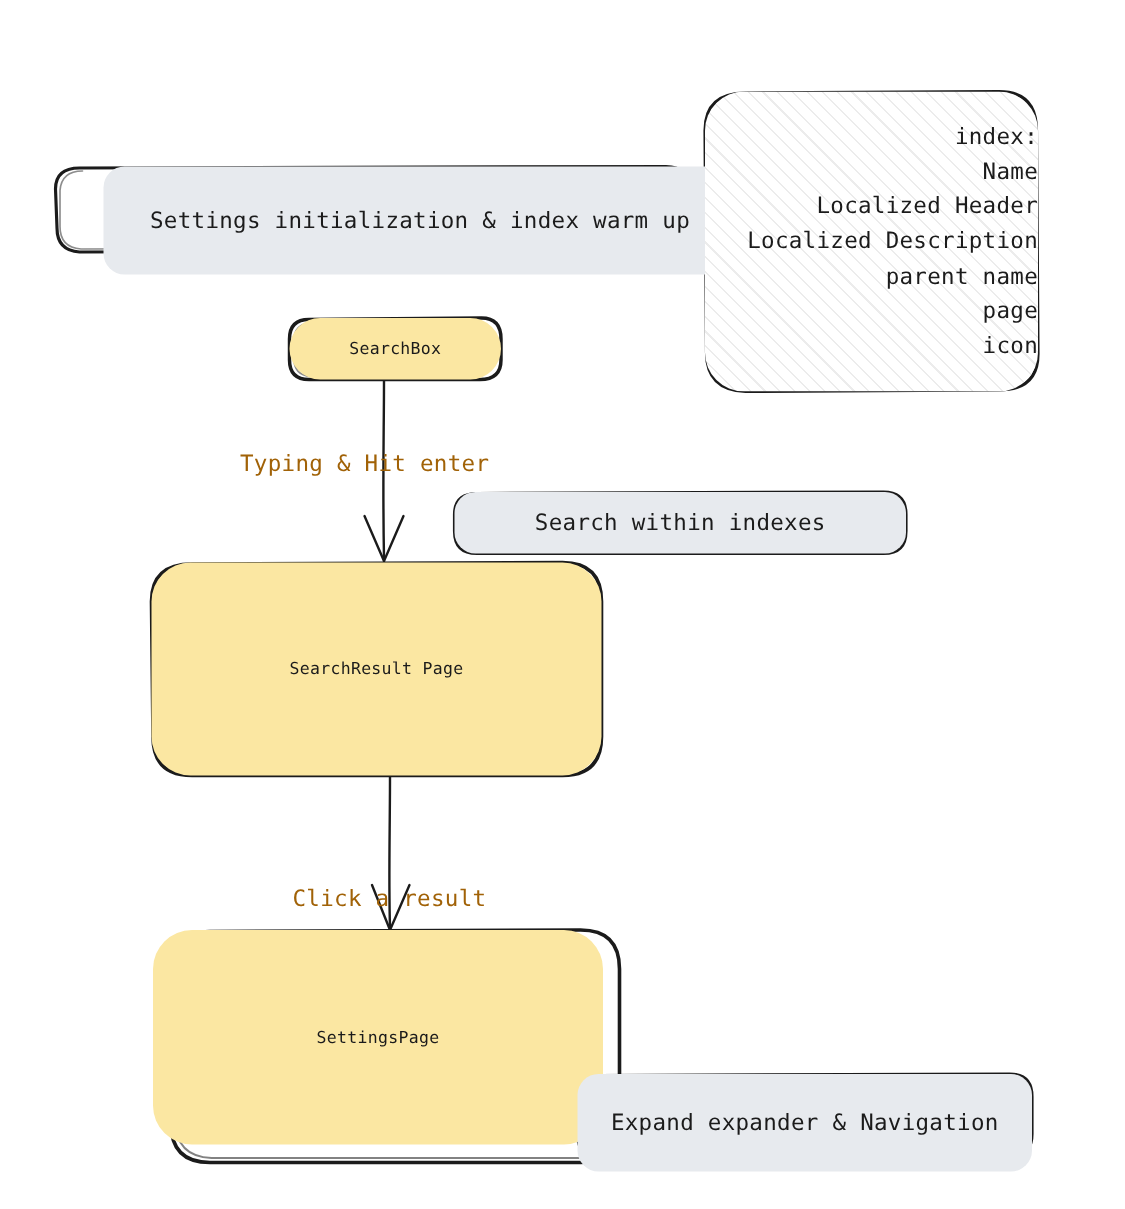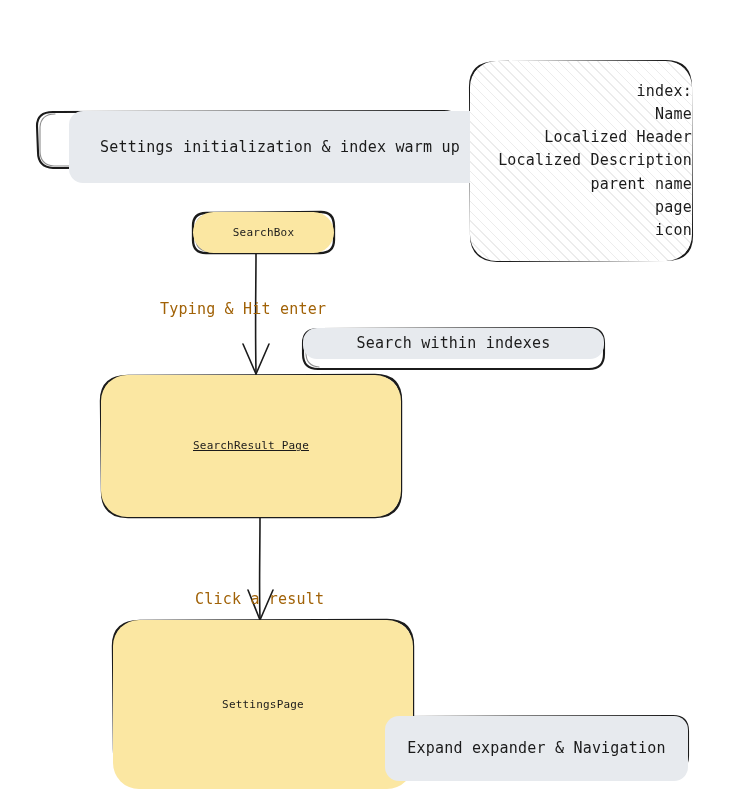--- a/index.html
+++ b/index.html
@@ -65,23 +65,23 @@
     font-size: 15px;
     line-height: 1.55;
     white-space: pre-line;
     width: 100%;
   }
 
   
   #node-settings-init { left: 37px;  top: 111px; width: 422px; height: 72px; margin-left: 32px; }
   #node-index-schema  { left: 470px; top: 61px;  width: 222px; height: 200px; }
   #node-searchbox     { left: 193px; top: 212px; width: 141px; height: 41px; }
-  #node-search-within { left: 303px; top: 328px; width: 301px; height: 31px; }
-  #node-searchresult  { left: 101px; top: 375px; width: 300px; height: 142px; text-decoration: underline; }
-  #node-settingspage  { left: 113px; top: 620px; width: 300px; height: 169px; }
+  #node-search-within { left: 303px; top: 328px; width: 301px; height: 41px; }
+  #node-searchresult  { left: 101px; top: 375px; width: 300px; height: 142px; }
+  #node-settingspage  { left: 102px; top: 620px; width: 300px; height: 143px; }
   #node-expand-nav    { left: 385px; top: 716px; width: 303px; height: 65px; }
 
   
   .edge-label {
     position: absolute;
     font-size: 15px;
     color: #a16207;
     letter-spacing: 0.2px;
     white-space: nowrap;
     z-index: 4;

